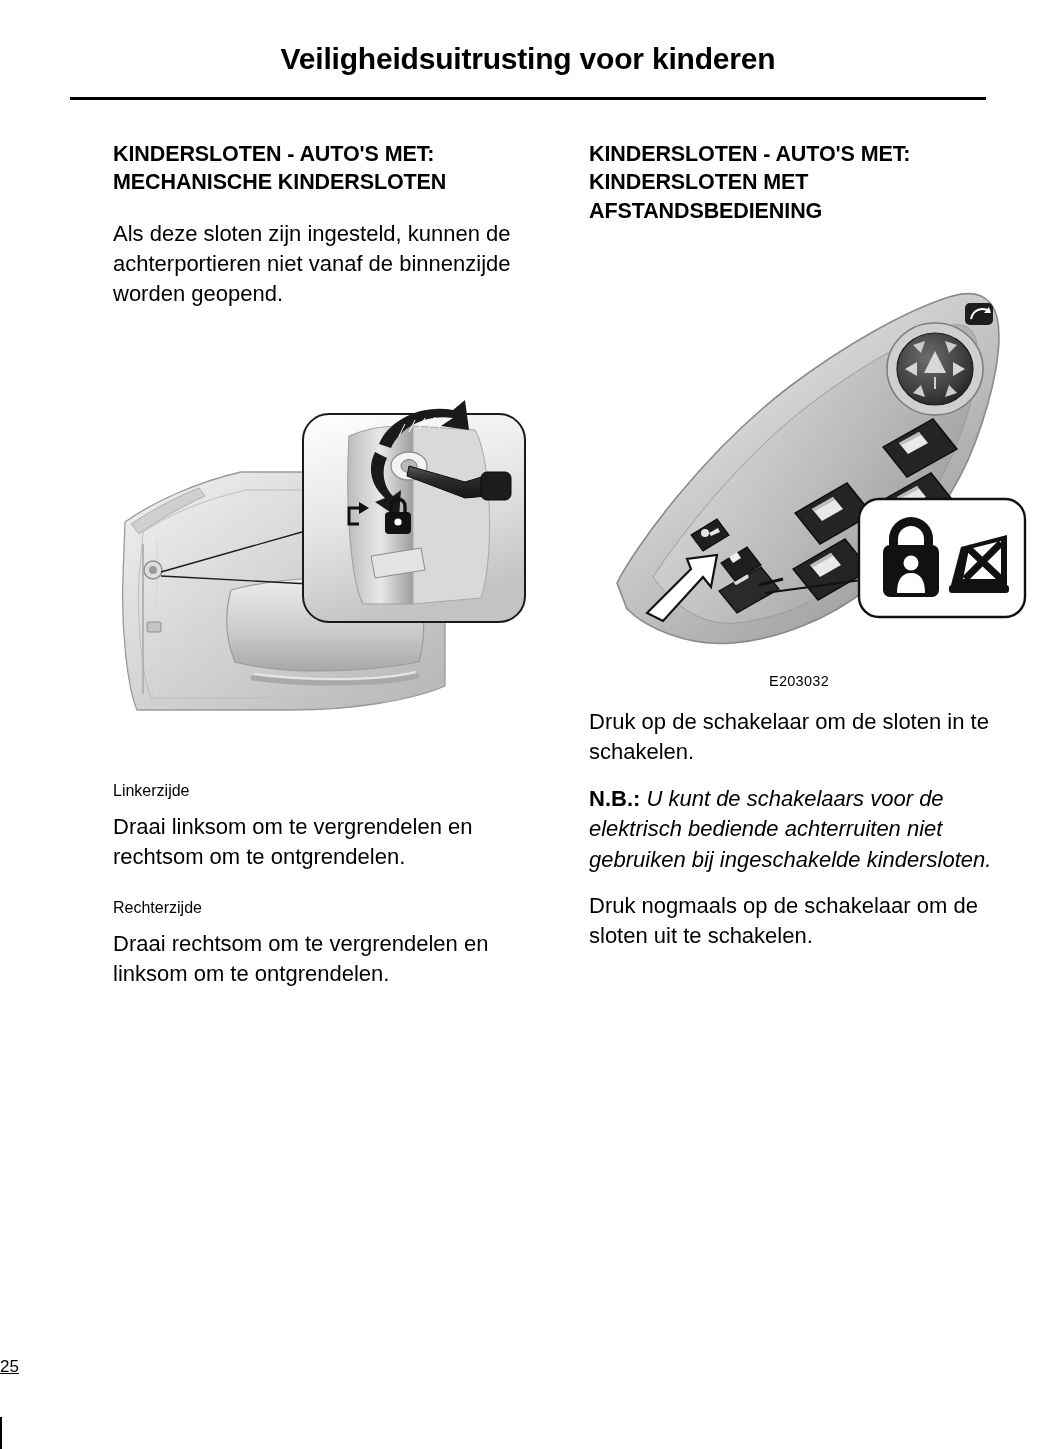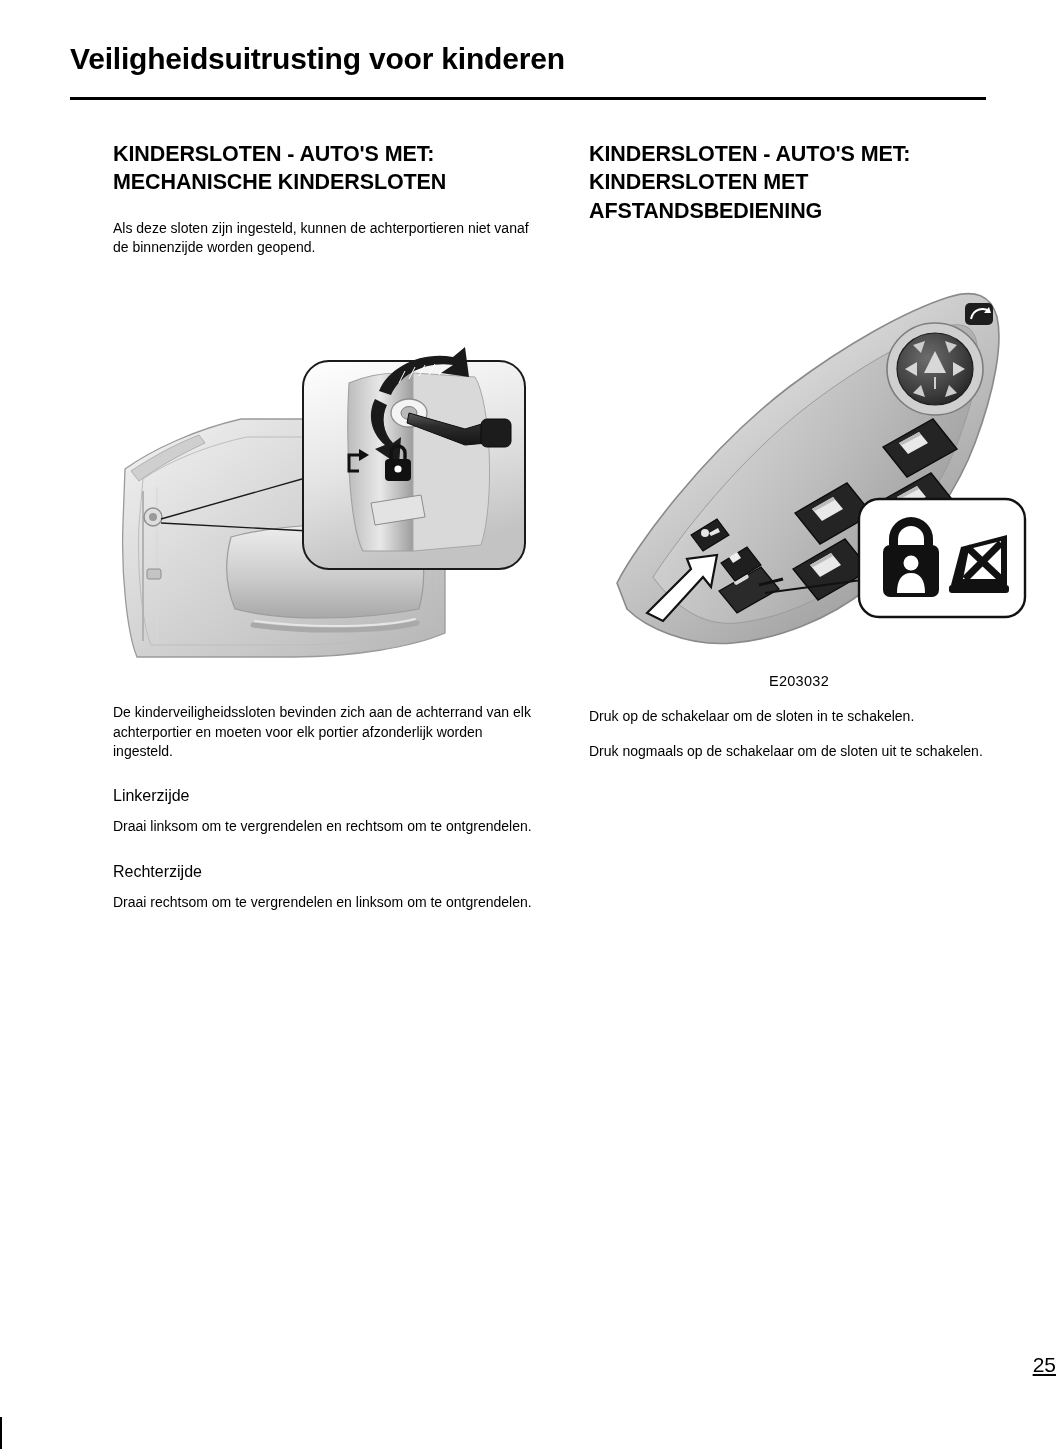--- a/index.html
+++ b/index.html
@@ -19,20 +19,21 @@
     position: absolute;
     inset: 0;
   }
 
   
   .page-header {
     position: absolute;
     top: 42px;
     left: 70px;
     right: 70px;
+    text-align: center;
   }
   .page-header .title {
     font-size: 30px;
     font-weight: bold;
     letter-spacing: -0.2px;
     color: #000;
   }
   .header-rule {
     position: absolute;
     top: 97px;
@@ -57,21 +58,21 @@
     line-height: 1.32;
     margin: 0 0 22px 0;
     letter-spacing: -0.1px;
   }
   h3.sub-title {
     font-size: 16px;
     font-weight: normal;
     margin: 26px 0 12px 0;
   }
   p.body {
-    font-size: 14px;
+    font-size: 22px;
     line-height: 1.38;
     margin: 0 0 16px 0;
   }
   .note-em {
     font-style: italic;
   }
   .note-lead {
     font-weight: bold;
     font-style: normal;
   }
@@ -97,22 +98,22 @@
     margin-left: -6px;
   }
   .fig-svg { display: block; }
 
   
   .footer {
     position: absolute;
     bottom: 72px;
     left: 0;
     width: 100%;
-    text-align: right;
-    font-size: 21px;
+    text-align: left;
+    font-size: 17px;
     text-decoration: underline;
   }
   .edge-mark {
     position: absolute;
     left: 0px;
     bottom: 0px;
     width: 10px;
     height: 32px;
     border-left: 2px solid #000;
   }
@@ -215,21 +216,20 @@
             <path d="M246,182 h-10 v16 h10" fill="none" stroke="#111" stroke-width="3"></path>
             <path d="M246,176 l10,6 l-10,6 z" fill="#111"></path>
           </g>
 
           <path d="M258,230 l50,-8 l4,22 l-50,8 z" fill="#e3e3e3" stroke="#8c8c8c" stroke-width="1"></path>
         </g>
       </svg>
     </div>
 
 
-    <p class="body">De kinderveiligheidssloten bevinden zich aan de achterrand van elk achterportier en moeten voor elk portier afzonderlijk worden ingesteld.</p>
 
     <h3 class="sub-title">Linkerzijde</h3>
     <p class="body">Draai linksom om te vergrendelen en rechtsom om te ontgrendelen.</p>
 
     <h3 class="sub-title">Rechterzijde</h3>
     <p class="body">Draai rechtsom om te vergrendelen en linksom om te ontgrendelen.</p>
   </div>
 
   <div class="col col-right">
 
@@ -348,20 +348,21 @@
             <rect x="366" y="338" width="60" height="8" rx="3" fill="#111"></rect>
           </g>
         </g>
       </svg>
     </div>
 
     <div class="fig-code">E203032</div>
 
     <p class="body">Druk op de schakelaar om de sloten in te schakelen.</p>
 
+    <p class="body note-em"><span class="note-lead">N.B.:</span><span> U kunt de schakelaars voor de elektrisch bediende achterruiten niet gebruiken bij ingeschakelde kindersloten.</span></p>
 
     <p class="body">Druk nogmaals op de schakelaar om de sloten uit te schakelen.</p>
   </div>
 
   <div class="footer">
     <span>25</span>
   </div>
 
   <div class="edge-mark"></div>
 </div>

